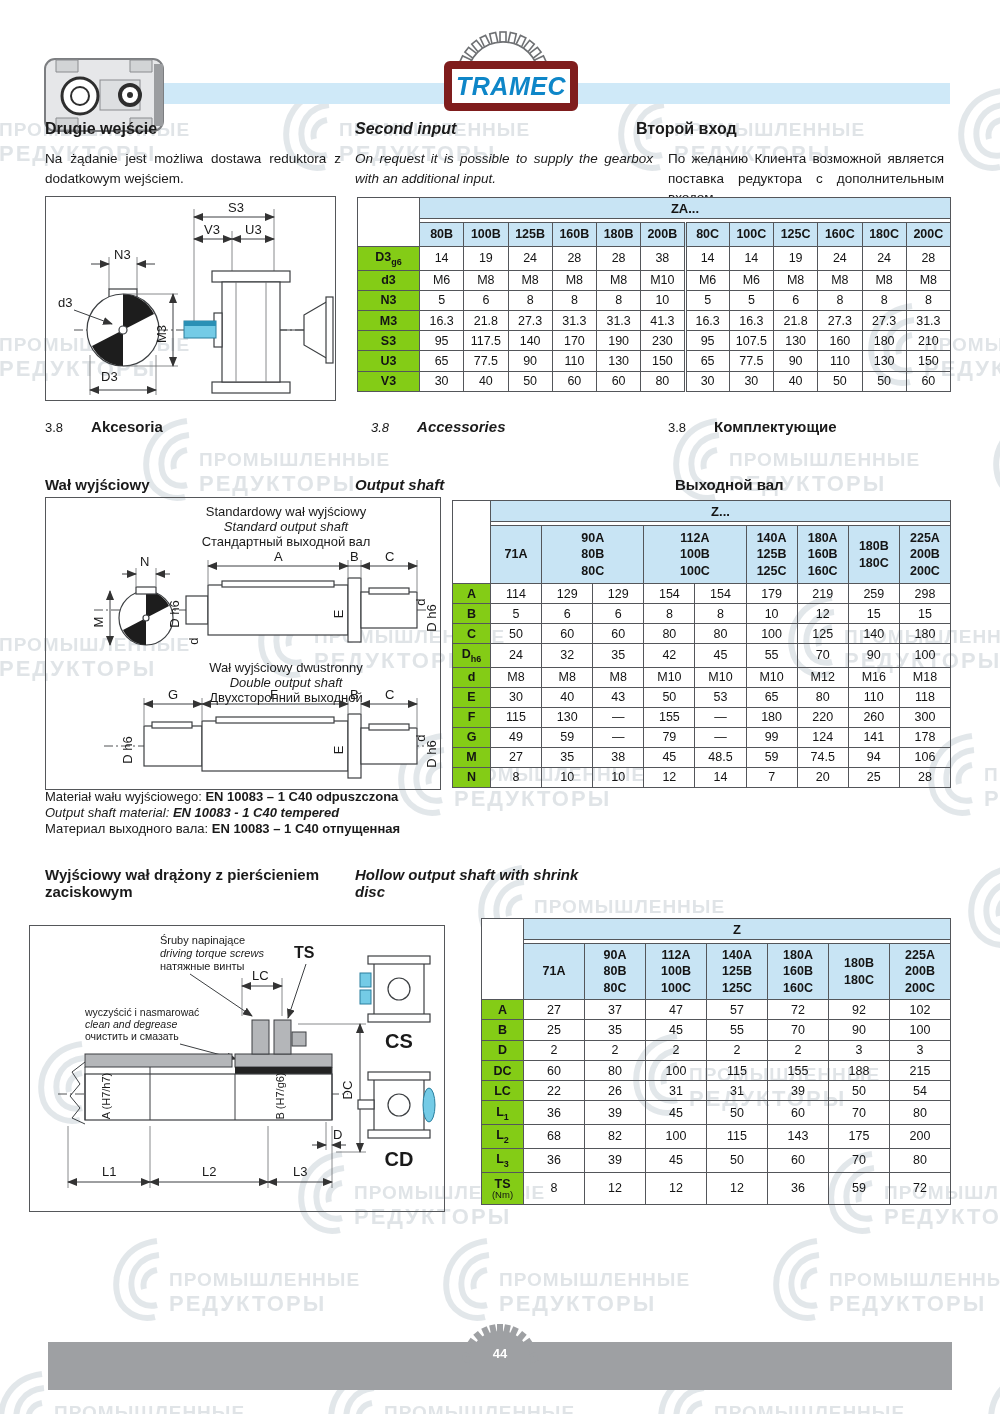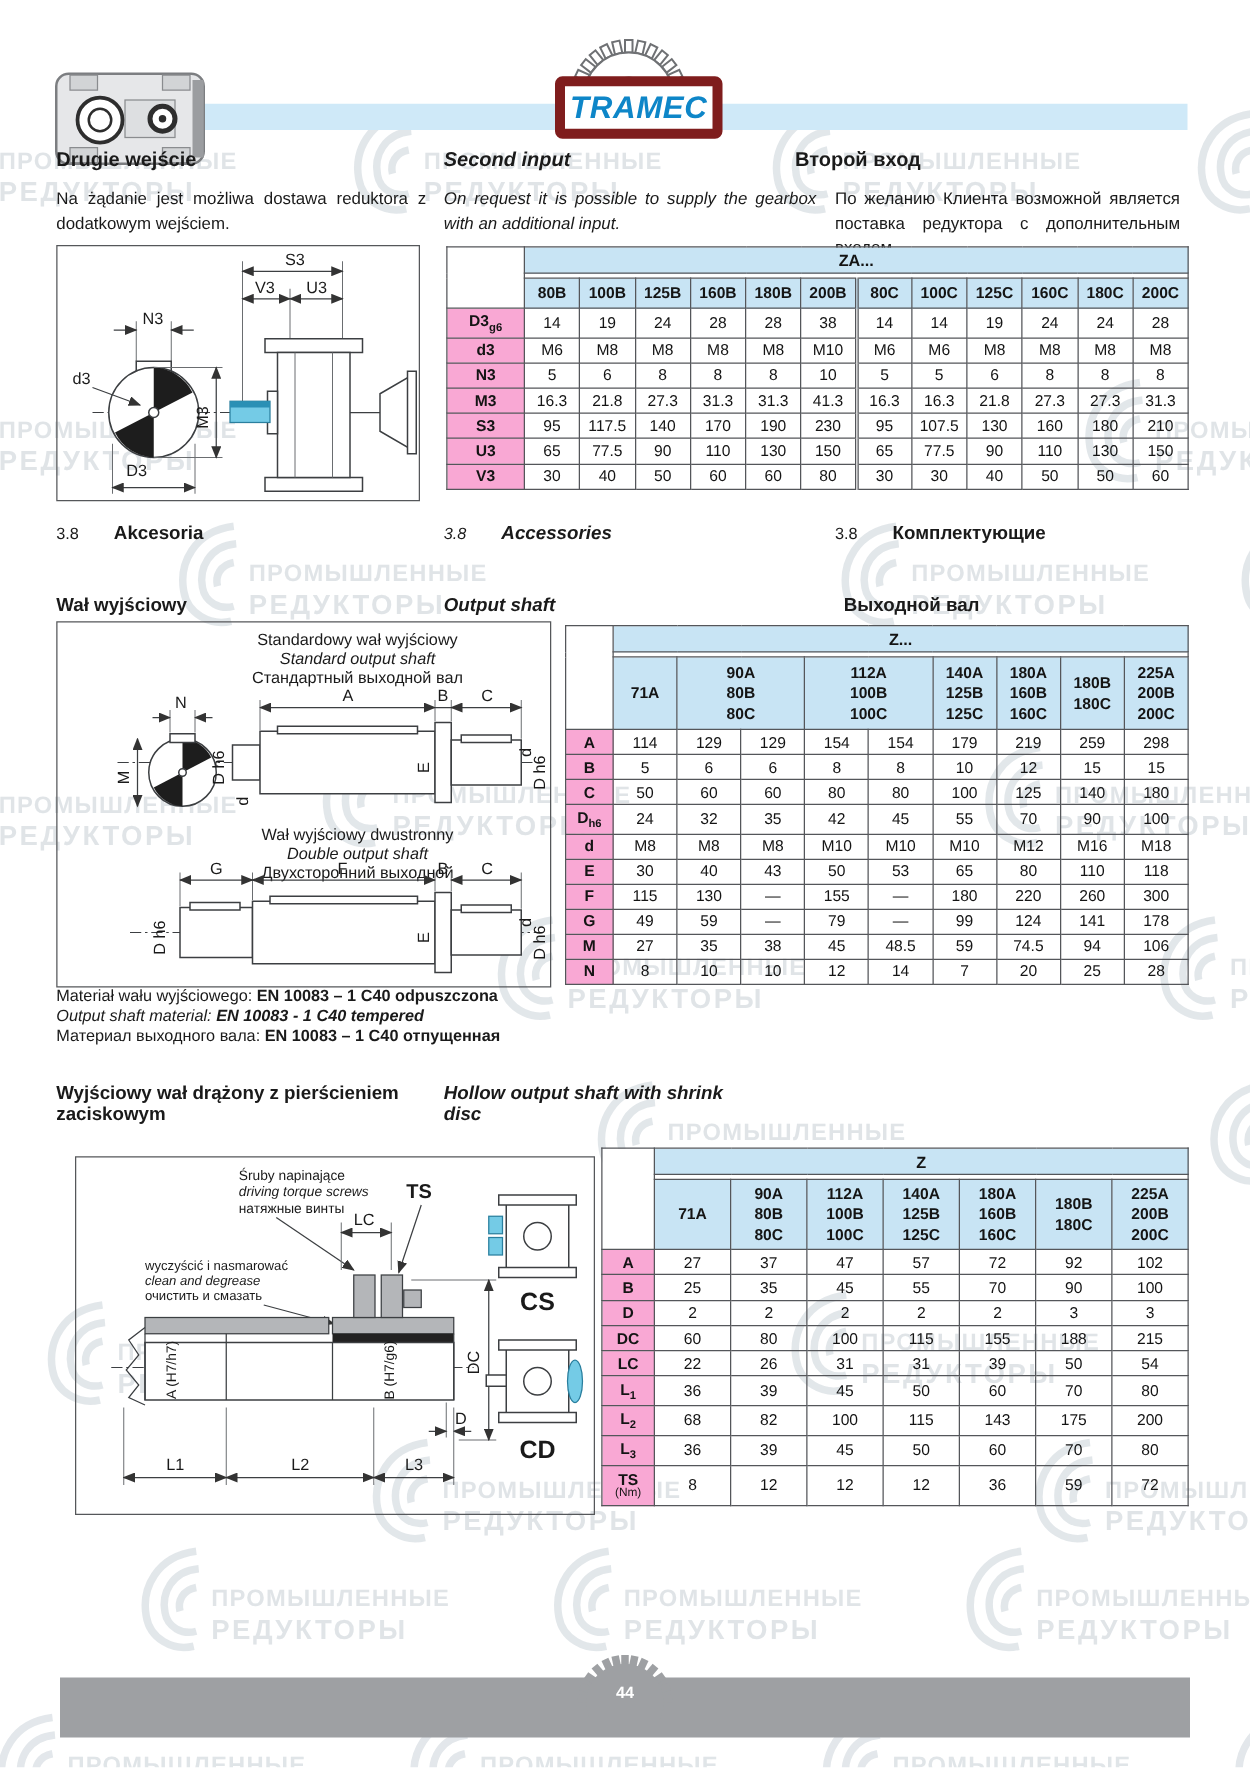--- a/index.html
+++ b/index.html
@@ -43,21 +43,21 @@
   
   .tblbox{position:absolute;z-index:2;}
   .dim-table{width:100%;height:100%;border-collapse:collapse;table-layout:fixed;}
   .dim-table td{border:1px solid #54565a;text-align:center;vertical-align:middle;padding:0;
                 font-size:12.5px;color:#141414;}
   .dim-table td.ttl{background:#c8e4f4;font-weight:bold;font-size:13px;}
   .dim-table tr.ttl{height:21px;}
   .dim-table tr.gap{height:4px;}
   .dim-table tr.gap td{background:#fff;}
   .dim-table td.hdr{background:#c8e4f4;font-weight:bold;line-height:1.3;}
-  .dim-table td.rowhdr{background:#f9a8d4;font-weight:bold;}
+  .dim-table td.rowhdr{background:#84cc16;font-weight:bold;}
   .dim-table td.corner{background:#fff;}
   .dim-table td.thk{border-left:3px double #54565a;}
   .dim-table sub{font-size:9px;}
   .dim-table .nm{display:block;font-weight:normal;font-size:9.5px;margin-top:-2px;}
   
   .foot-bar{position:absolute;left:48px;top:1342px;width:904px;height:48px;background:#9ea0a3;z-index:2;}
   .foot-gear{position:absolute;left:452px;top:1314px;z-index:3;}
   .pageno{font-size:13px;font-weight:bold;fill:#fff;text-anchor:middle;}
 </style>
 </head>
@@ -641,21 +641,21 @@
             <td class="val">50</td>
             <td class="val">60</td>
           </tr>
         </tbody>
       </table>
     </div>
 
   <div class="h-sec" style="left:45px;top:418px">
     <span class="secnum">3.8</span><span>Akcesoria</span>
   </div>
-  <div class="h-sec it" style="left:355px;top:418px">
+  <div class="h-sec it" style="left:371px;top:418px">
     <span class="secnum">3.8</span><span>Accessories</span>
   </div>
   <div class="h-sec" style="left:668px;top:418px">
     <span class="secnum">3.8</span><span>Комплектующие</span>
   </div>
 
   <div class="h-sec" style="left:45px;top:476px">Wał wyjściowy</div>
   <div class="h-sec it" style="left:355px;top:476px">Output shaft</div>
   <div class="h-sec" style="left:675px;top:476px">Выходной вал</div>
 
@@ -888,21 +888,21 @@
 
   <div class="mat">
     <div><span>Materiał wału wyjściowego:</span> <b>EN 10083 – 1 C40 odpuszczona</b></div>
     <div class="it"><span>Output shaft material:</span> <b>EN 10083 - 1 C40 tempered</b></div>
     <div><span>Материал выходного вала:</span> <b>EN 10083 – 1 C40 отпущенная</b></div>
   </div>
 
   <div class="h-sec" style="left:45px;top:866px;width:280px">Wyjściowy wał drążony z pierścieniem zaciskowym</div>
   <div class="h-sec it" style="left:355px;top:866px;width:250px">Hollow output shaft with shrink disc</div>
 
-  <div class="dwg" style="left:60px;top:925px;width:414px;height:285px">
+  <div class="dwg" style="left:29px;top:925px;width:414px;height:285px">
     <svg width="414" height="285" viewBox="0 0 414 285">
       <text class="dsm" x="130" y="18">Śruby napinające</text>
       <text class="dsm dit" x="130" y="31">driving torque screws</text>
       <text class="dsm" x="130" y="44">натяжные винты</text>
       <text class="dlab" x="264" y="32" style="font-size:16px;font-weight:bold">TS</text>
       <line class="dln" x1="276" y1="38" x2="258" y2="92" marker-end="url(#ar)"></line>
       <line class="dln" x1="160" y1="48" x2="222" y2="90" marker-end="url(#ar)"></line>
       <line class="dthin" x1="212" y1="52" x2="212" y2="90"></line>
       <line class="dthin" x1="252" y1="52" x2="252" y2="90"></line>
       <line class="dln" x1="212" y1="60" x2="252" y2="60" marker-start="url(#as)" marker-end="url(#ar)"></line>

